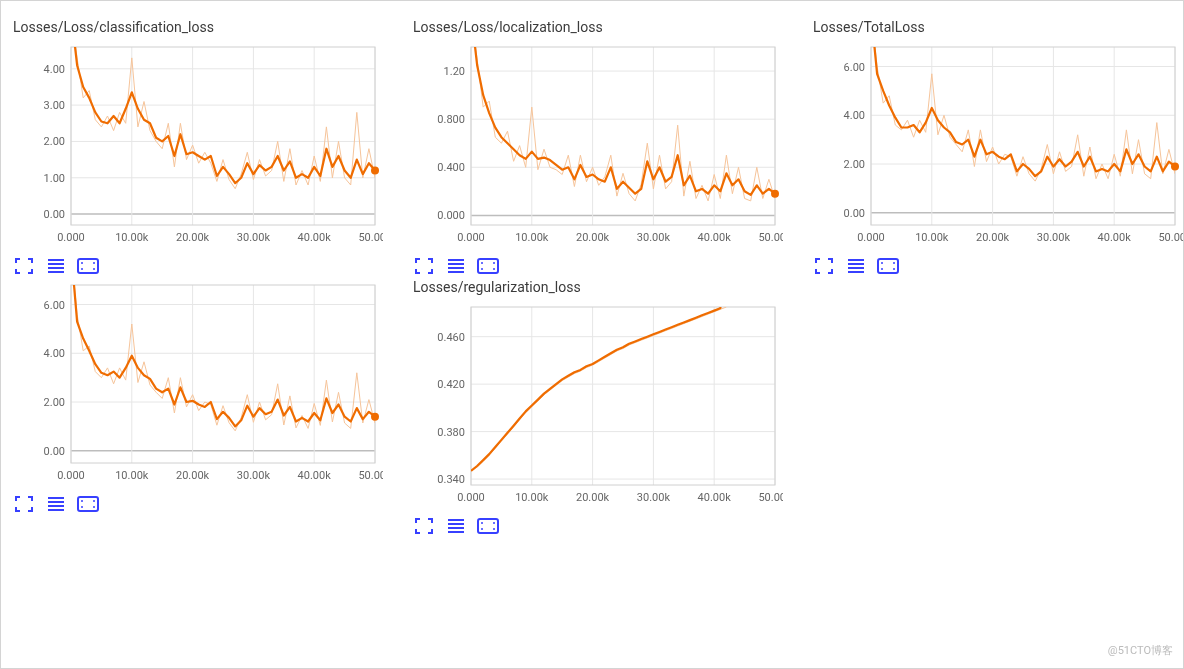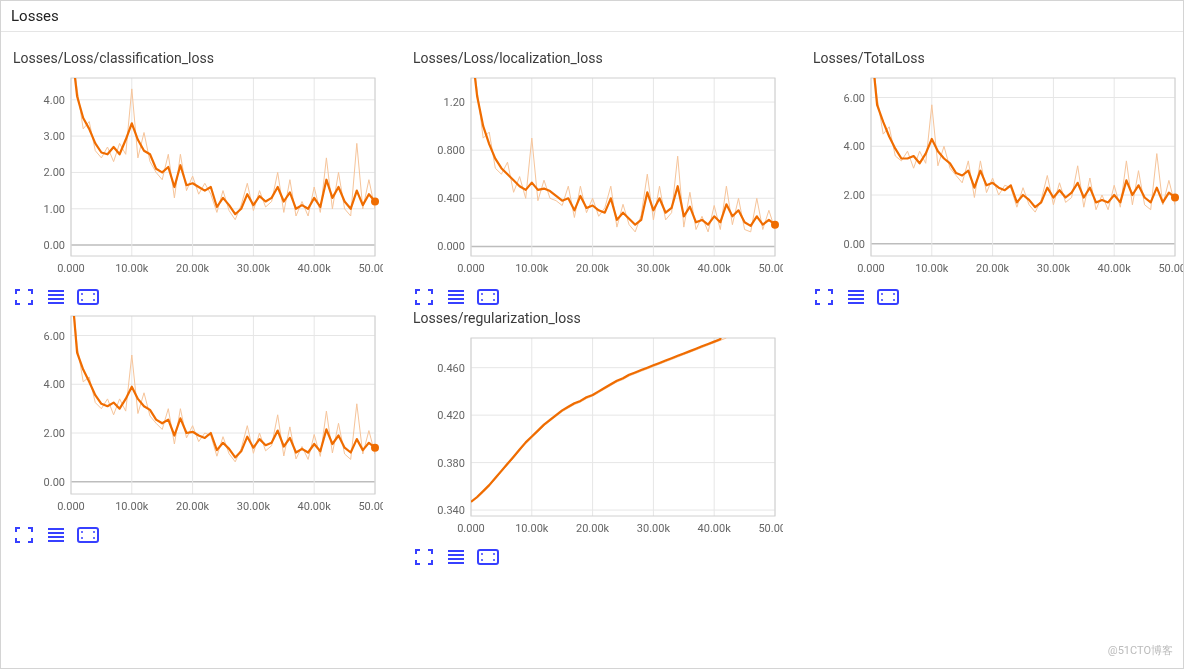--- a/index.html
+++ b/index.html
@@ -64,21 +64,20 @@
     position: absolute;
     right: 10px; bottom: 10px;
     font-size: 11px;
     color: #bbb;
   }
 </style>
 </head>
 <body>
 
 <div class="page">
-  <div class="section-header">Losses</div>
   <div class="grid" id="grid">
       <div class="panel">
         <div class="panel-title">Losses/Loss/classification_loss</div>
         <div class="chart-wrap">
           <svg class="chart" width="370" height="210">
             <defs>
               <clipPath id="clip-classification">
                 <rect x="58" y="6" width="304" height="178"></rect>
               </clipPath>
             </defs>

